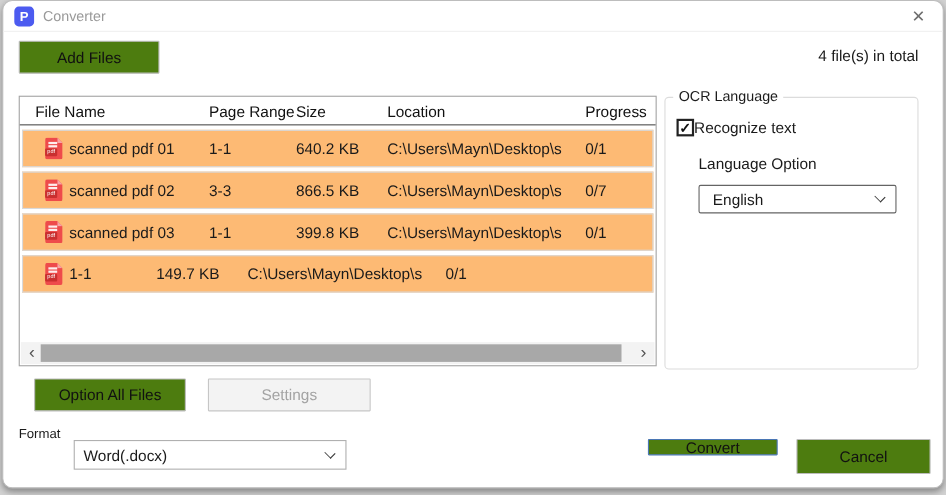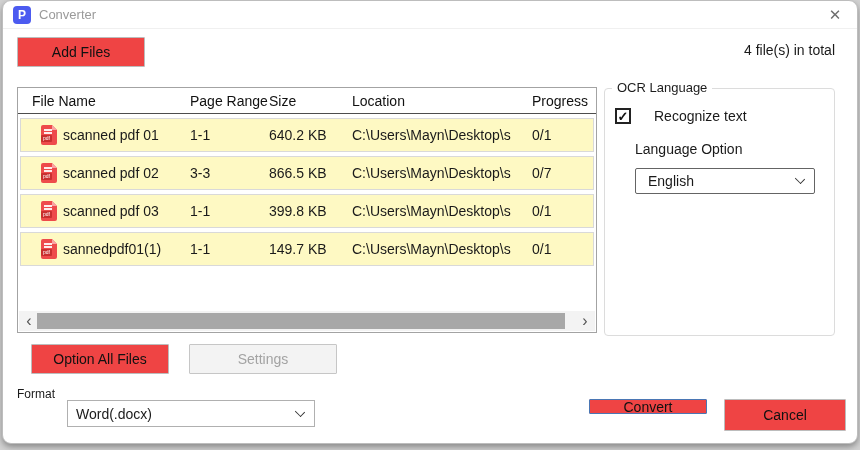--- a/index.html
+++ b/index.html
@@ -12,33 +12,33 @@
     box-shadow:0 3px 6px rgba(0,0,0,0.35);
   }
 
   
   .titlebar { position:absolute; left:0; top:0; right:0; height:28px; display:flex; align-items:center; padding:0 10px; border-bottom:1px solid #f0f0f0; }
   .logo { width:18px; height:18px; border-radius:4px; background:#4c5bf0; color:#fff; font-size:12px; font-weight:bold; display:flex; align-items:center; justify-content:center; }
   .title { margin-left:8px; font-size:13px; color:#9a9a9a; }
   .close { position:absolute; right:12px; top:4px; width:20px; height:20px; font-size:15px; color:#6e6e6e; display:flex; align-items:center; justify-content:center; cursor:default; }
 
   
-  .btn { position:absolute; background:#ef4444; border:1px solid #bcbcbc; font-size:14px; color:#111; display:flex; align-items:center; justify-content:center; font-family:inherit; border-radius:1px; }
+  .btn { position:absolute; background:#4d7c0f; border:1px solid #bcbcbc; font-size:14px; color:#111; display:flex; align-items:center; justify-content:center; font-family:inherit; border-radius:1px; }
   .btn.disabled { background:#f3f3f3; border-color:#c6c6c6; color:#a3a3a3; }
   .btn.primary { border:1px solid #4a76b4; }
 
   .add-files { left:14px; top:36px; width:128px; height:30px; }
   .file-count { position:absolute; right:22px; top:41px; font-size:14px; color:#1a1a1a; }
 
   
   .table { position:absolute; left:14px; top:86px; width:580px; height:246px; border:1px solid #a3a3a3; background:#fff; }
   .thead { display:flex; align-items:center; height:26px; padding-left:14px; font-size:14px; color:#111; border-bottom:1px solid #4d4d4d; }
   .c2 { width:79px; } .c3 { width:83px; } .c4 { width:180px; } .c5 { flex:1; }
   .thead .c1 { width:158px; }
-  .row { display:flex; align-items:center; height:34px; margin:4px 2px; border:1px solid #d9d9d9; padding-left:20px; font-size:14px; background:#fef9c3; }
+  .row { display:flex; align-items:center; height:34px; margin:4px 2px; border:1px solid #d9d9d9; padding-left:20px; font-size:14px; background:#fdba74; }
   .row .icon-cell { width:22px; display:flex; align-items:center; }
   .row .c1 { width:127px; }
 
   
   .pdficon { position:relative; width:16px; height:20px; flex:0 0 auto; }
   .pdficon .pbody { position:absolute; inset:0; background:#ee4b4b; border-radius:2px; clip-path:polygon(0 0, 11px 0, 16px 5px, 16px 20px, 0 20px); }
   .pdficon .fold { position:absolute; right:0; top:0; width:5px; height:5px; background:#f9a3a3; clip-path:polygon(0 0, 100% 100%, 0 100%); }
   .pdficon .l1, .pdficon .l2 { position:absolute; left:3px; width:8px; height:1.5px; background:rgba(255,255,255,0.9); }
   .pdficon .l1 { top:4px; } .pdficon .l2 { top:7px; }
   .pdficon .badge { position:absolute; left:0; bottom:3px; width:11px; height:7px; background:#c92f2f; border-radius:1px; color:#fff; font-size:5px; line-height:7px; text-align:center; letter-spacing:0; }
@@ -47,21 +47,21 @@
   .hscroll { position:absolute; left:1px; right:1px; bottom:1px; height:20px; background:#f3f3f3; }
   .hs-arrow { position:absolute; top:0; width:16px; height:20px; color:#555; font-size:16px; line-height:19px; text-align:center; }
   .hs-left { left:2px; } .hs-right { right:2px; }
   .hs-thumb { position:absolute; left:18px; top:2px; width:528px; height:16px; background:#a8a8a8; }
 
   
   .ocr-group { position:absolute; left:601px; top:87px; width:231px; height:248px; border:1px solid #dcdcdc; border-radius:4px; }
   .ocr-legend { position:absolute; left:7px; top:-9px; background:#fff; padding:0 5px; font-size:13px; color:#1c1c1c; }
   .chk-row { position:absolute; left:10px; top:19px; display:flex; align-items:center; }
   .checkbox { width:16px; height:16px; border:2px solid #222; background:#fff; display:flex; align-items:center; justify-content:center; font-size:13px; font-weight:bold; color:#111; line-height:1; }
-  .chk-label { margin-left:23px; font-size:14px; }
+  .chk-label { margin-left:0; font-size:14px; }
   .lang-label { position:absolute; left:30px; top:52px; font-size:14px; }
   .dropdown { position:absolute; display:flex; align-items:center; background:#fff; font-size:14px; }
   .lang-select { left:30px; top:79px; width:180px; height:26px; border:1px solid #646464; border-radius:2px; padding-left:12px; }
   .chev { position:absolute; right:9px; top:50%; width:10px; height:10px; margin-top:-7px; }
   .chev::before { content:""; position:absolute; left:1px; top:1px; width:7px; height:7px; border-right:1.5px solid #333; border-bottom:1.5px solid #333; transform:rotate(45deg) scale(1,0.8); }
 
   
   .remove-all { left:28px; top:343px; width:138px; height:30px; }
   .settings { left:186px; top:343px; width:148px; height:30px; }
   .format-label { position:absolute; left:14px; top:386px; font-size:12px; }
@@ -146,21 +146,20 @@
     <div class="row">
       <div class="icon-cell">
         <div class="pdficon">
           <div class="pbody"></div>
             <div class="fold"></div>
             <div class="l1"></div>
             <div class="l2"></div>
           <div class="badge">pdf</div>
         </div>
       </div>
-      <div class="c1">sannedpdf01(1)</div>
       <div class="c2">1-1</div>
       <div class="c3">149.7 KB</div>
       <div class="c4">C:\Users\Mayn\Desktop\s</div>
       <div class="c5">0/1</div>
     </div>
 
     <div class="hscroll">
       <div class="hs-arrow hs-left">‹</div>
       <div class="hs-thumb"></div>
       <div class="hs-arrow hs-right">›</div>

